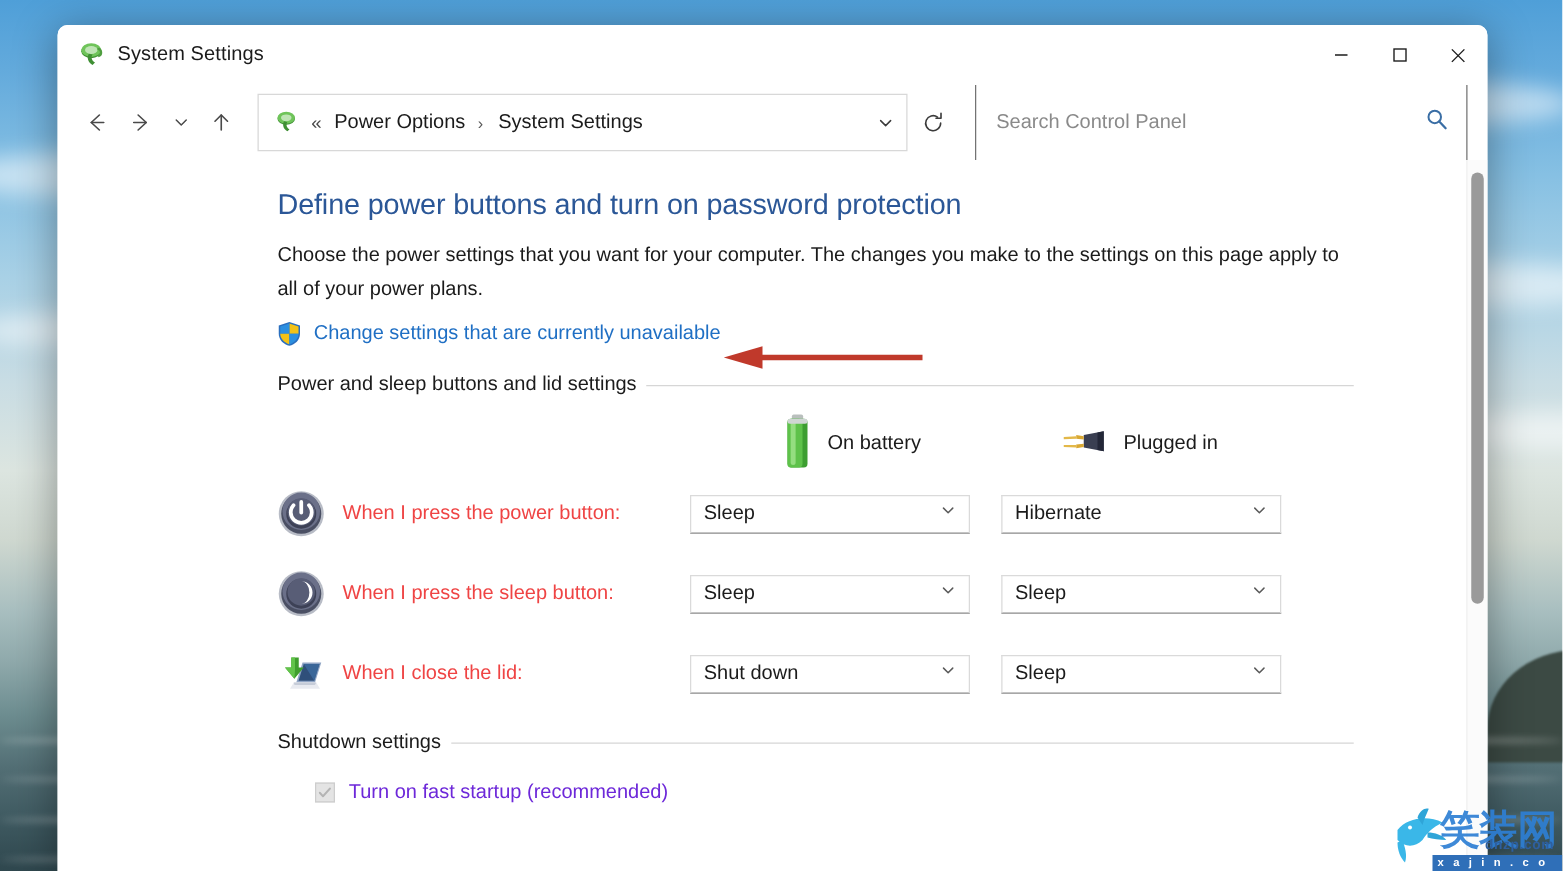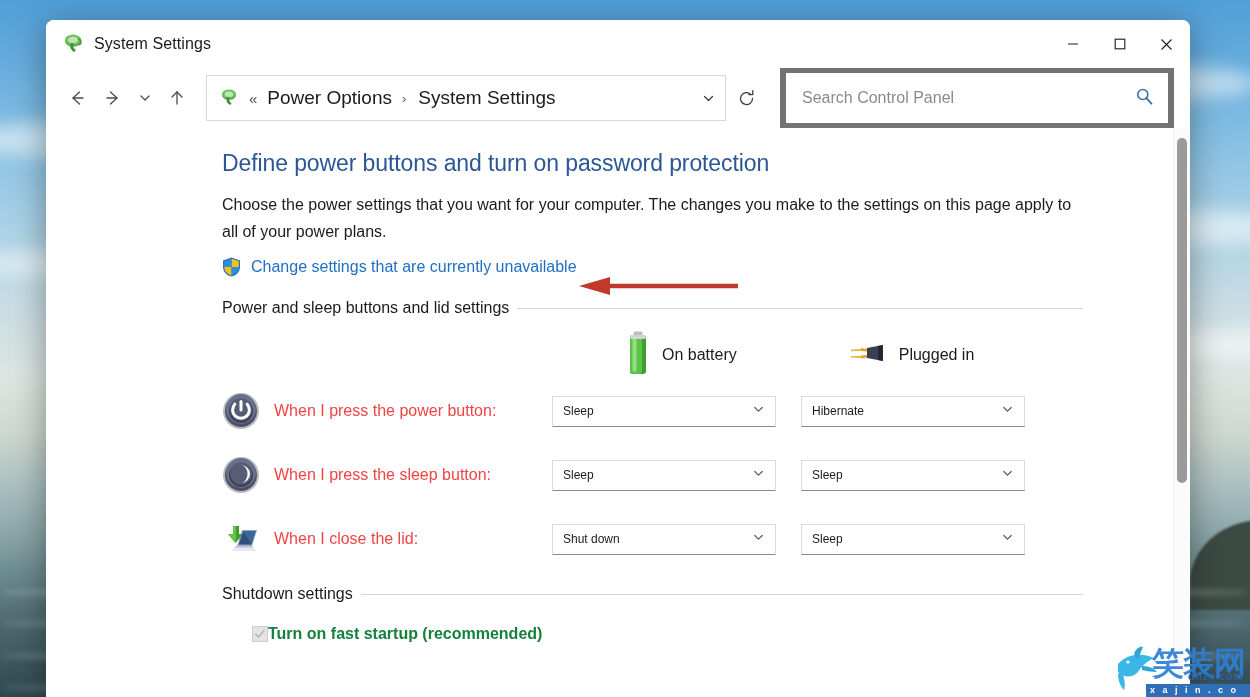--- a/index.html
+++ b/index.html
@@ -142,21 +142,21 @@
     height: 20px;
     margin-left: 12px;
     position: relative;
   }
   #addr-chevrons {
     margin-left: 10px;
     color: #4a4a4a;
     font-size: 15px;
   }
   .crumb {
-    font-size: 19px;
+    font-size: 16px;
     color: #1b1b1b;
     padding: 2px 4px;
     margin-left: 6px;
   }
   .crumb-sep {
     color: #5a5a5a;
     font-size: 13px;
     margin: 0 2px 0 6px;
   }
   #addr-dropdown {
@@ -173,21 +173,21 @@
     height: 44px;
     display: flex;
     align-items: center;
     justify-content: center;
     color: #3c3c3c;
   }
   #searchbox {
     margin-left: 14px;
     width: 394px;
     height: 62px;
-    border: 6px solid #737373;
+    border: 1px solid #737373;
     background: #fff;
     display: flex;
     align-items: center;
     box-sizing: border-box;
   }
   #search-input {
     border: none;
     outline: none;
     font-size: 16px;
     color: #2b2b2b;
@@ -304,21 +304,21 @@
     height: 31px;
     border: 1px solid #dadada;
     border-bottom: 1px solid #8a8a8a;
     background: #fff;
     display: flex;
     align-items: center;
     box-sizing: border-box;
     cursor: pointer;
   }
   .combo-value {
-    font-size: 12px;
+    font-size: 16px;
     color: #1b1b1b;
     margin-left: 10px;
   }
   .combo-chevron {
     margin-left: auto;
     margin-right: 10px;
     color: #5a5a5a;
   }
   .combo-gap { width: 25px; flex: none; }
 
@@ -334,22 +334,23 @@
     height: 16px;
     background: #e4e4e4;
     border: 1px solid #cdcdcd;
     display: flex;
     align-items: center;
     justify-content: center;
     box-sizing: border-box;
   }
   #fast-startup-label {
     font-size: 16px;
-    font-weight: bold;
-    color: #15803d;
+    font-weight: normal;
+    color: #6d28d9;
+    margin-left: 11px;
   }
 
   
   #scrollbar-track {
     position: absolute;
     right: 0;
     top: 0;
     width: 16px;
     height: 572px;
     background: #fbfbfb;

